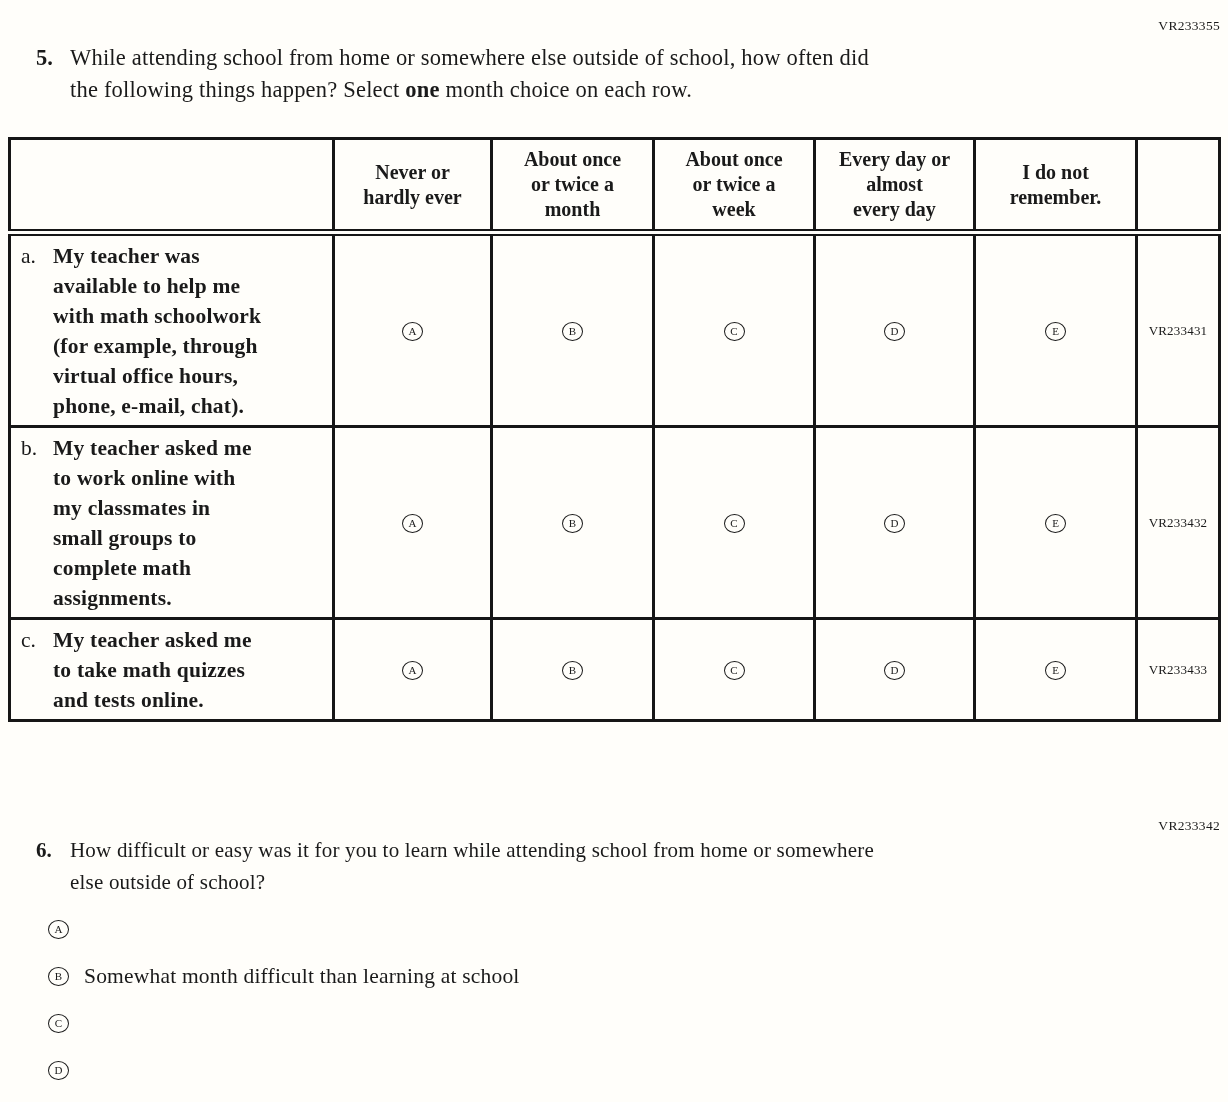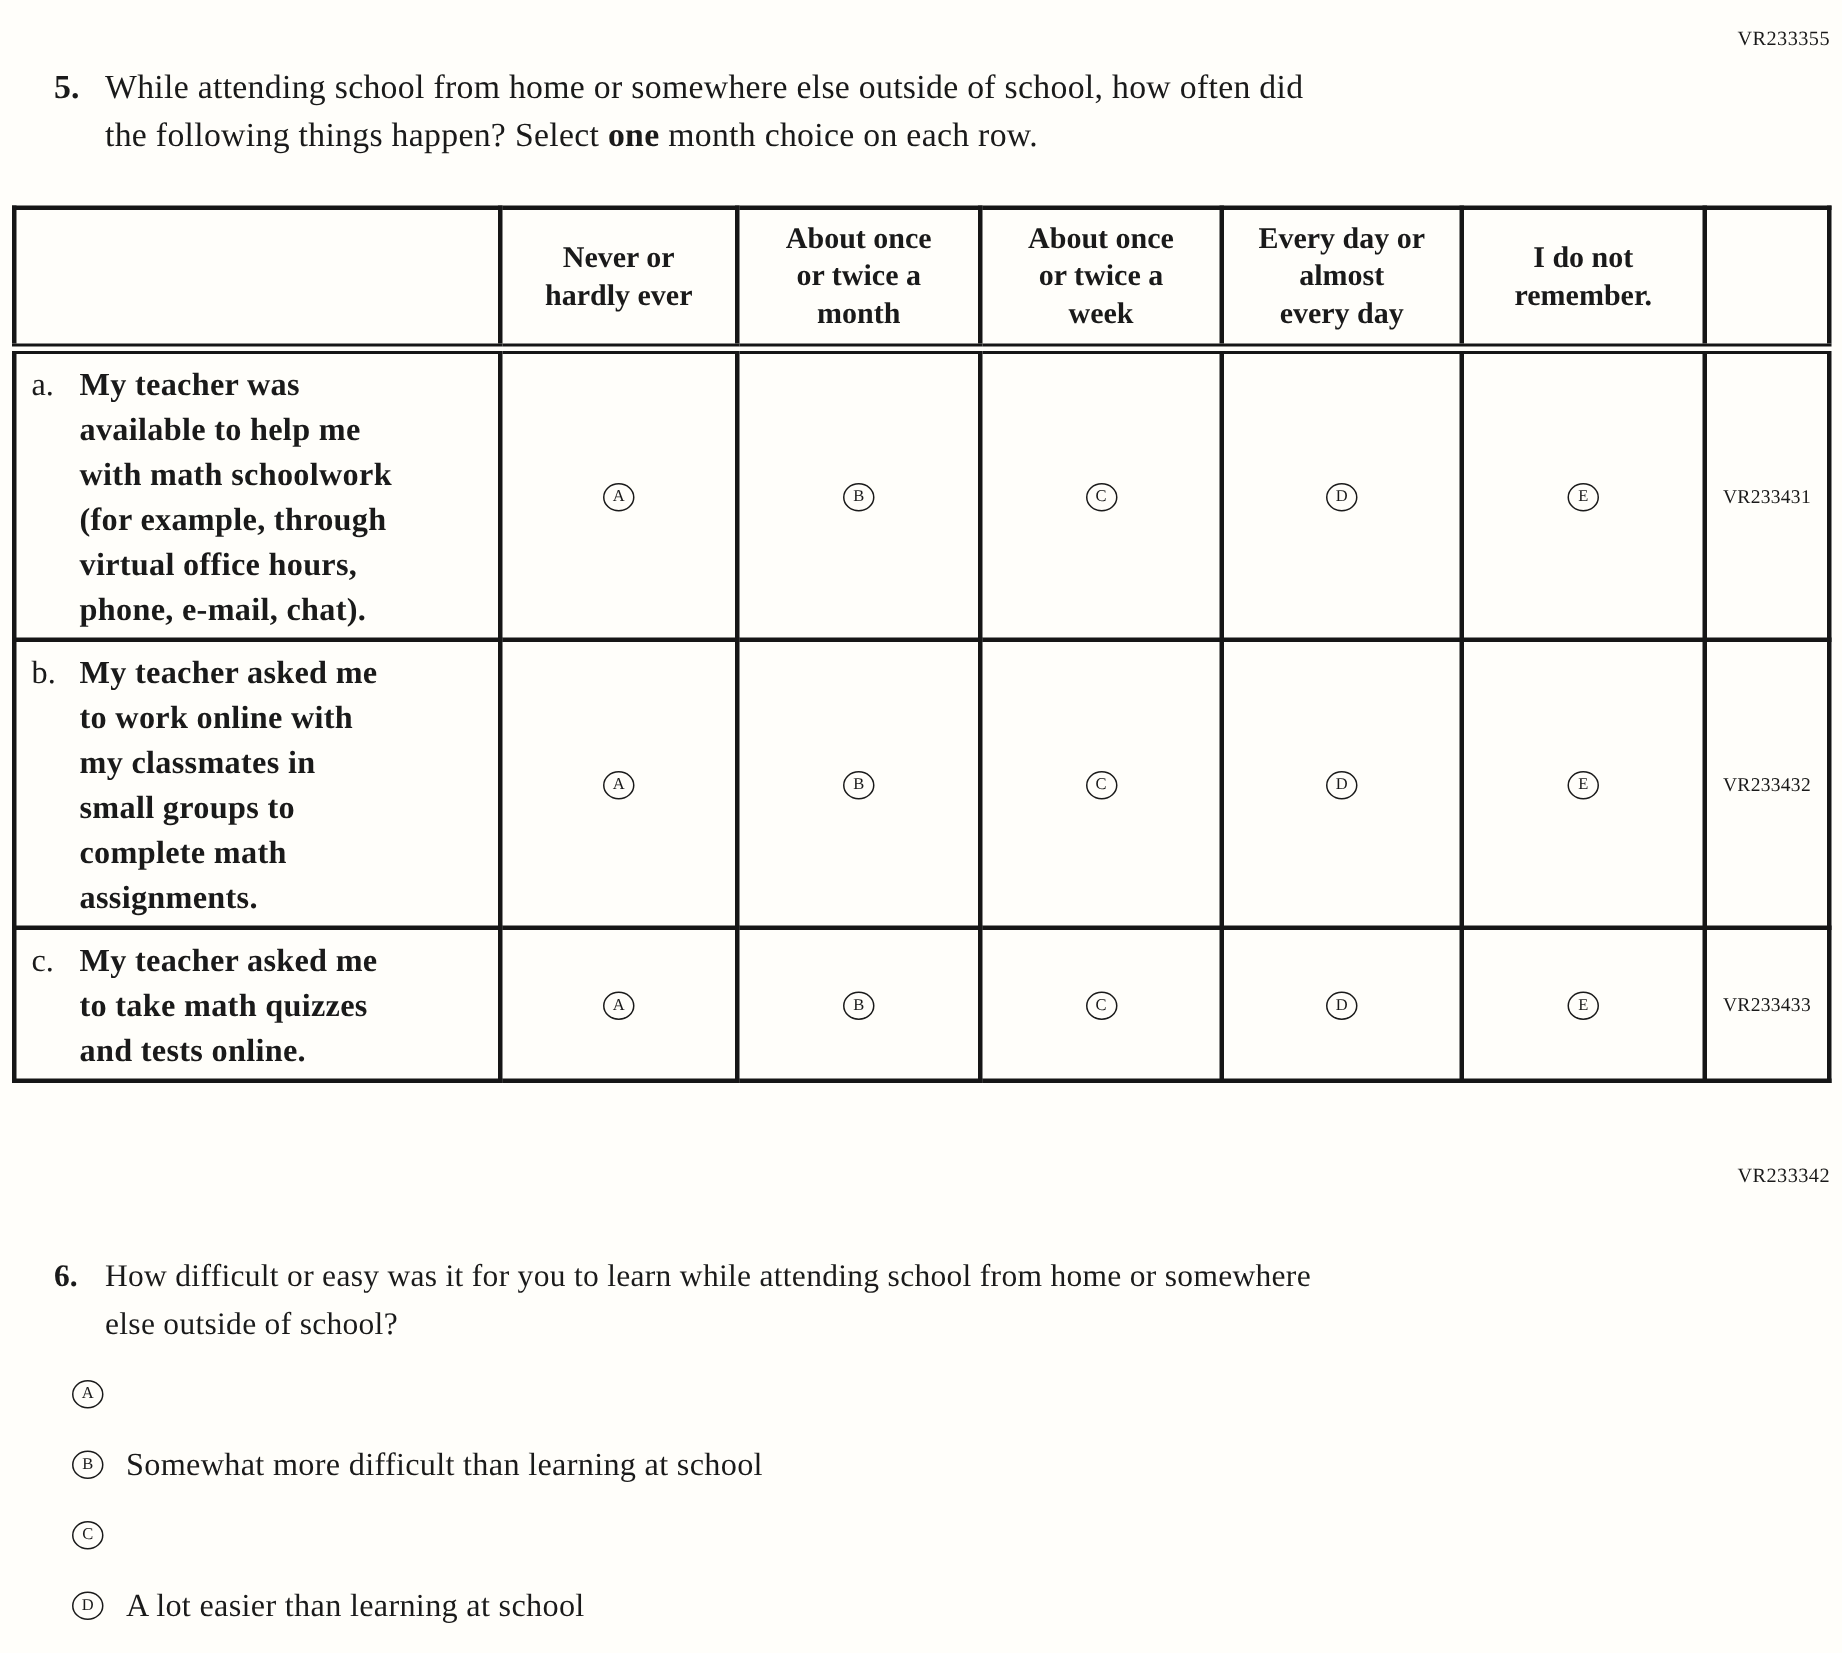--- a/index.html
+++ b/index.html
@@ -13,21 +13,21 @@
     overflow: hidden;
   }
 
   .form-code {
     position: absolute;
     right: 8px;
     font-size: 13.5px;
     letter-spacing: 0.3px;
   }
   .form-code.top { top: 18px; text-align: right; }
-  .form-code.mid { top: 776px; margin-left: 36px; }
+  .form-code.mid { top: 818px; margin-left: 36px; }
 
   .question { position: absolute; display: flex; }
   .qnum { font-weight: bold; flex: 0 0 34px; }
   .qtext { white-space: pre-line; letter-spacing: 0.2px; }
 
   .q5 { left: 36px; top: 42px; font-size: 22.5px; line-height: 32px; }
   .q6 { left: 36px; top: 834px; font-size: 21px; line-height: 32px; }
 
   table.matrix {
     position: absolute;
@@ -196,22 +196,21 @@
   <div class="qtext">How difficult or easy was it for you to learn while attending school from home or somewhere
 else outside of school?</div>
 </div>
 
 <div class="options">
   <div class="option">
     <span class="bubble">A</span>
   </div>
   <div class="option">
     <span class="bubble">B</span>
-    <span class="option-label">Somewhat more difficult than learning at school</span>
+    <span class="option-label">Somewhat month difficult than learning at school</span>
   </div>
   <div class="option">
     <span class="bubble">C</span>
   </div>
   <div class="option">
     <span class="bubble">D</span>
-    <span class="option-label">A lot easier than learning at school</span>
   </div>
 </div>
 
 </body></html>

